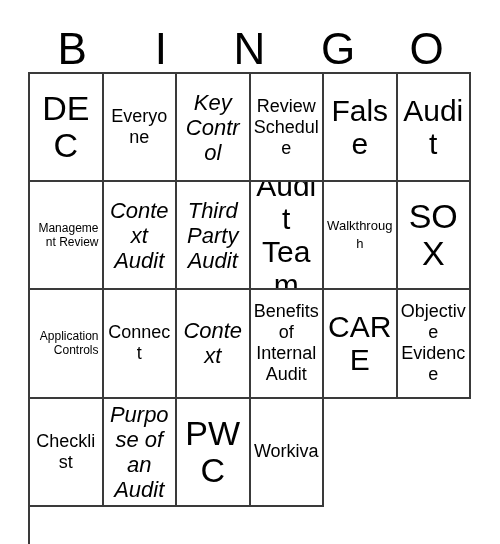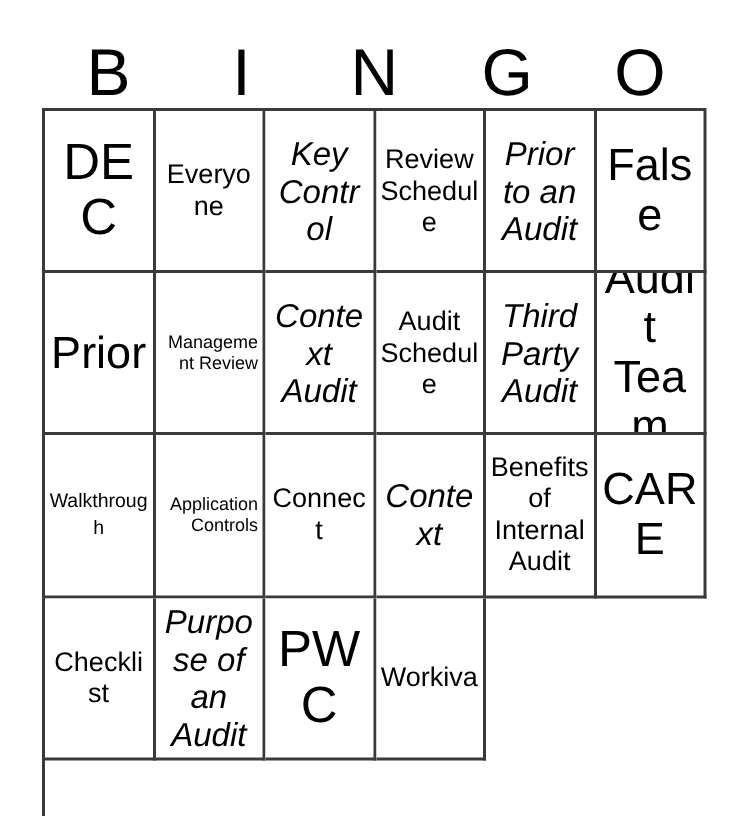--- a/index.html
+++ b/index.html
@@ -110,67 +110,67 @@
       </div>
     <div class="bingo-cell size-m">
         <span class="cell-text">Everyone</span>
       </div>
     <div class="bingo-cell size-l">
         <span class="cell-text">Key Control</span>
       </div>
     <div class="bingo-cell size-m">
         <span class="cell-text">Review Schedule</span>
       </div>
-    <div class="bingo-cell size-l">
-        <span class="cell-text">Prior to an Audit</span>
-      </div>
 
     <div class="bingo-cell size-xl">
         <span class="cell-text">False</span>
       </div>
     <div class="bingo-cell size-xl">
-        <span class="cell-text">Prior</span>
+        <span class="cell-text">Audit</span>
       </div>
     <div class="bingo-cell size-xs">
         <span class="cell-text">Management Review</span>
       </div>
     <div class="bingo-cell size-l">
         <span class="cell-text">Context Audit</span>
-      </div>
-    <div class="bingo-cell size-m">
-        <span class="cell-text">Audit Schedule</span>
       </div>
 
     <div class="bingo-cell size-l">
         <span class="cell-text">Third Party Audit</span>
       </div>
     <div class="bingo-cell size-xl">
         <span class="cell-text">Audit Team</span>
       </div>
     <div class="bingo-cell size-s">
         <span class="cell-text">Walkthrough</span>
+      </div>
+    <div class="bingo-cell size-xxl">
+        <span class="cell-text">SOX</span>
       </div>
     <div class="bingo-cell size-xs">
         <span class="cell-text">Application Controls</span>
       </div>
 
     <div class="bingo-cell size-m">
         <span class="cell-text">Connect</span>
       </div>
     <div class="bingo-cell size-l">
         <span class="cell-text">Context</span>
       </div>
     <div class="bingo-cell size-m">
         <span class="cell-text">Benefits of Internal Audit</span>
       </div>
     <div class="bingo-cell size-xl">
         <span class="cell-text">CARE</span>
       </div>
 
     <div class="bingo-cell size-m">
+        <span class="cell-text">Objective Evidence</span>
+      </div>
+    <div class="bingo-cell size-m">
         <span class="cell-text">Checklist</span>
       </div>
     <div class="bingo-cell size-l">
         <span class="cell-text">Purpose of an Audit</span>
       </div>
     <div class="bingo-cell size-xxl">
         <span class="cell-text">PWC</span>
       </div>
     <div class="bingo-cell size-m">
         <span class="cell-text">Workiva</span>

